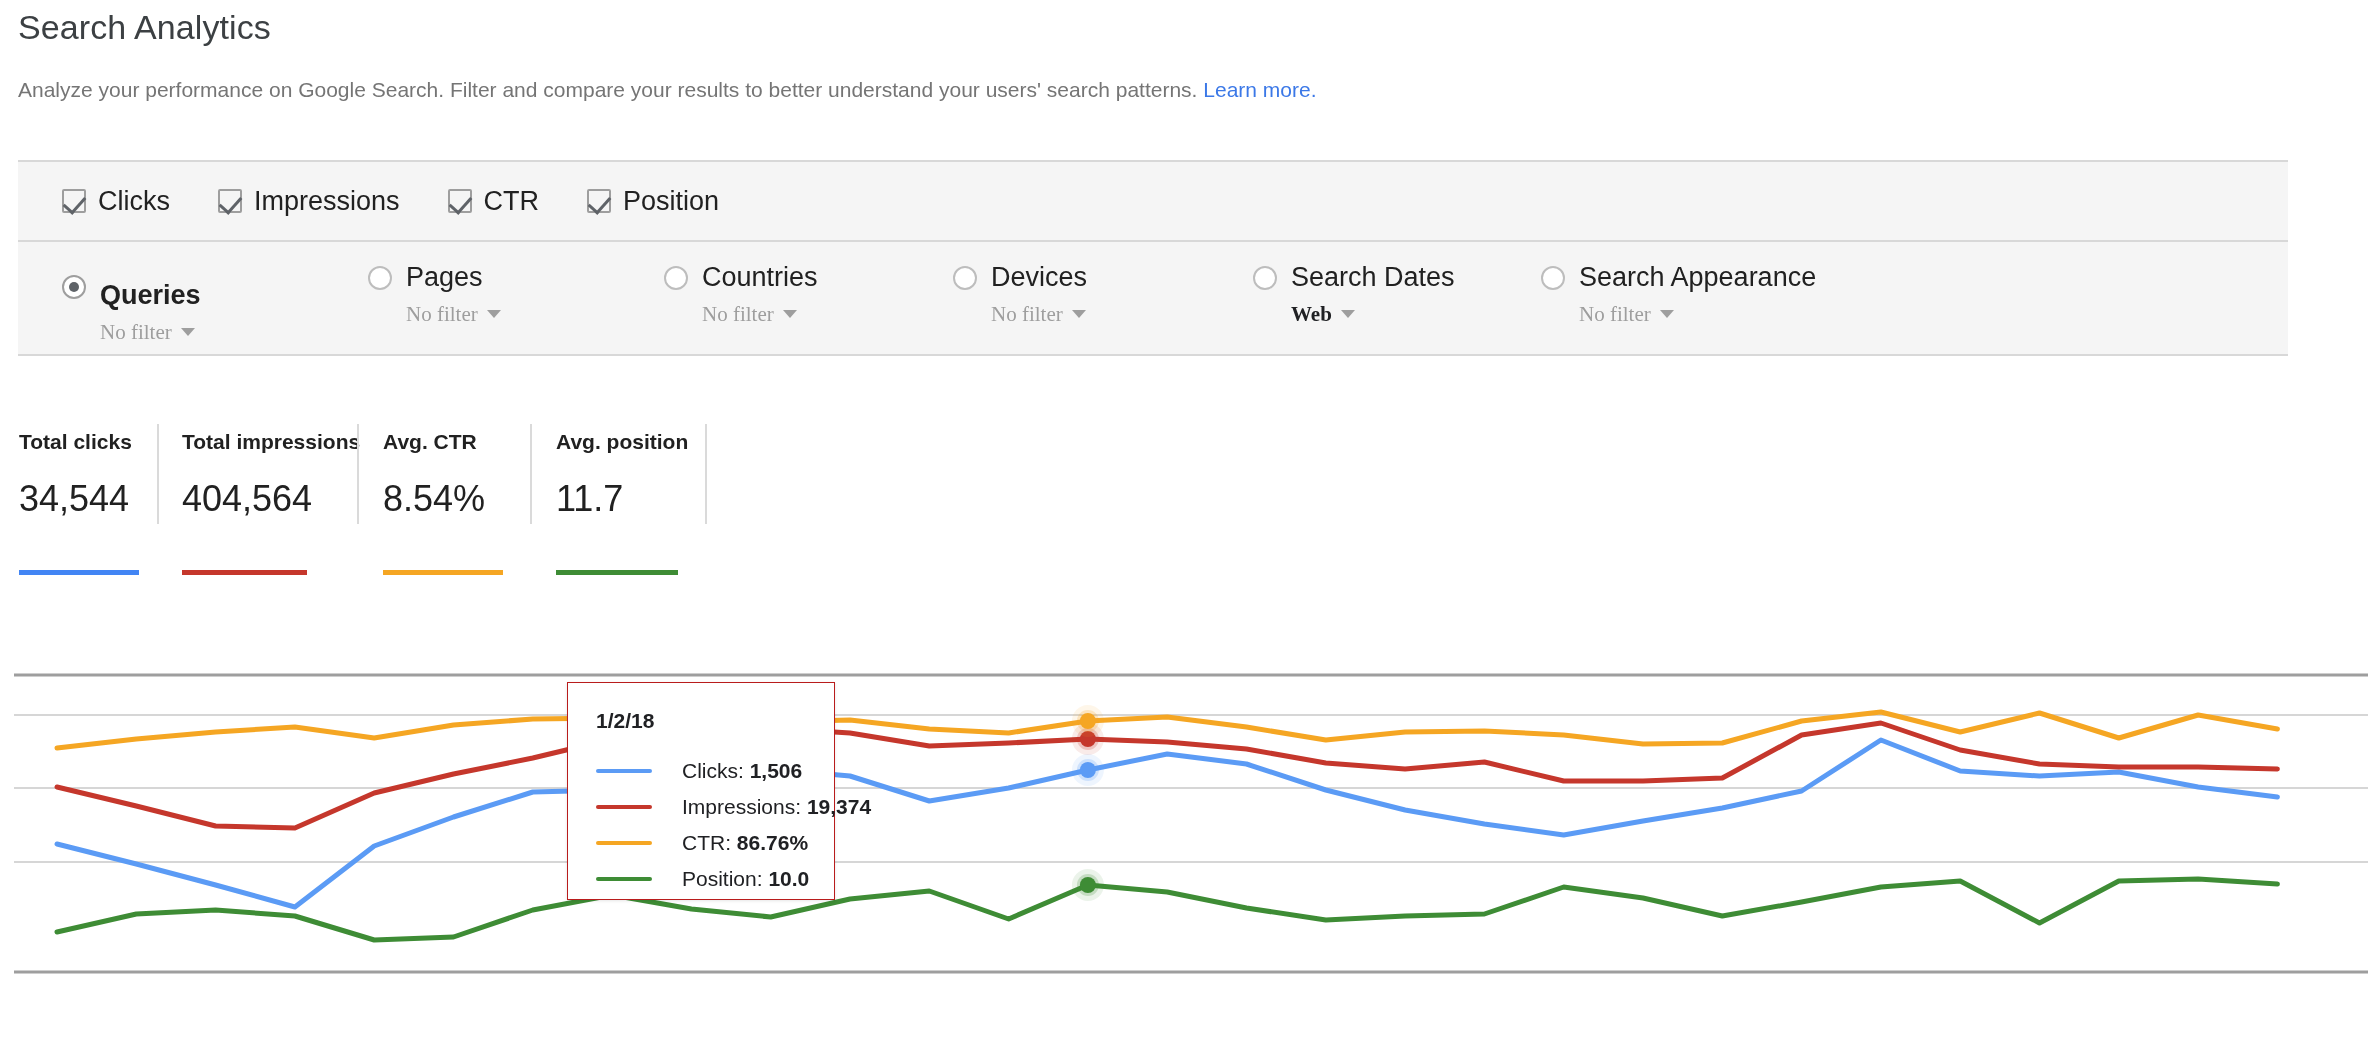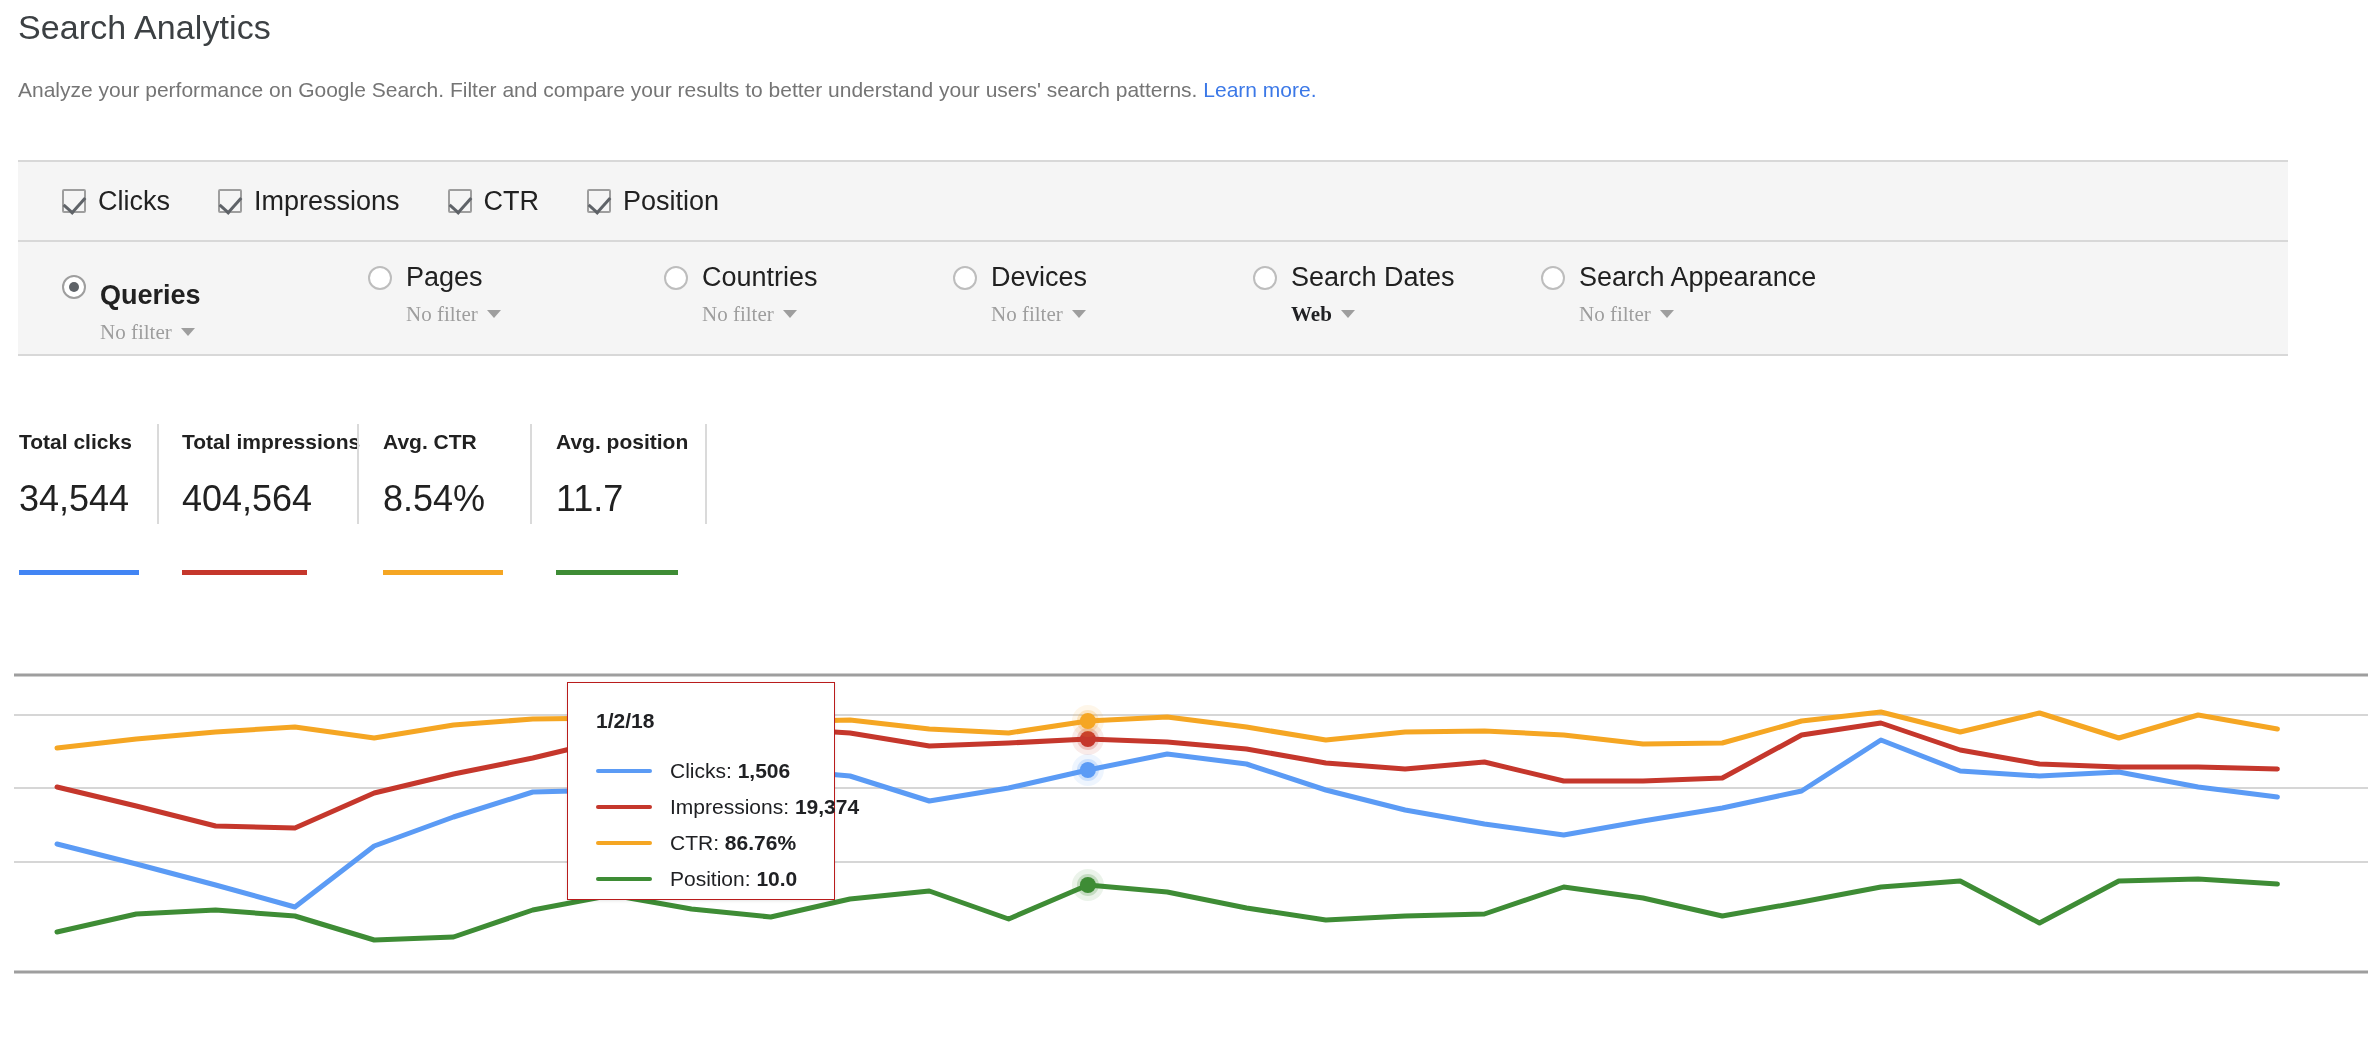--- a/index.html
+++ b/index.html
@@ -89,21 +89,21 @@
   .chart svg{display:block;}
 
   
   .tooltip{
     position:absolute;left:567px;top:682px;width:268px;height:218px;
     background:#ffffff;border:1px solid #b91c1c;box-sizing:border-box;
     box-shadow:0 1px 3px rgba(0,0,0,.10);
     padding:26px 0 0 28px;
   }
   .tt-date{font-size:21px;font-weight:bold;color:#202124;margin-bottom:20px;}
-  .tt-row{display:flex;align-items:center;height:36px;}
+  .tt-row{display:flex;align-items:center;height:36px;gap:12px;}
   .tt-swatch{width:56px;height:4px;margin-right:18px;flex:none;border-radius:2px;}
   .tt-text{font-size:21px;color:#202124;white-space:nowrap;}
   .tt-text b{font-weight:bold;}
 </style>
 </head>
 <body>
 
 <div class="page">
 
   <div class="page-title">Search Analytics</div>

